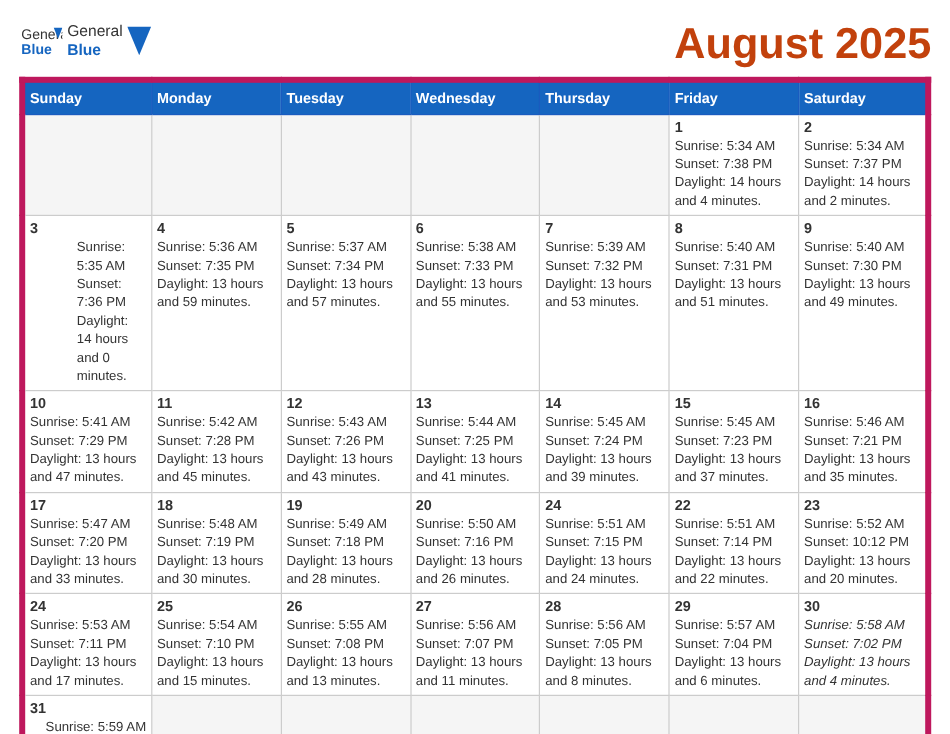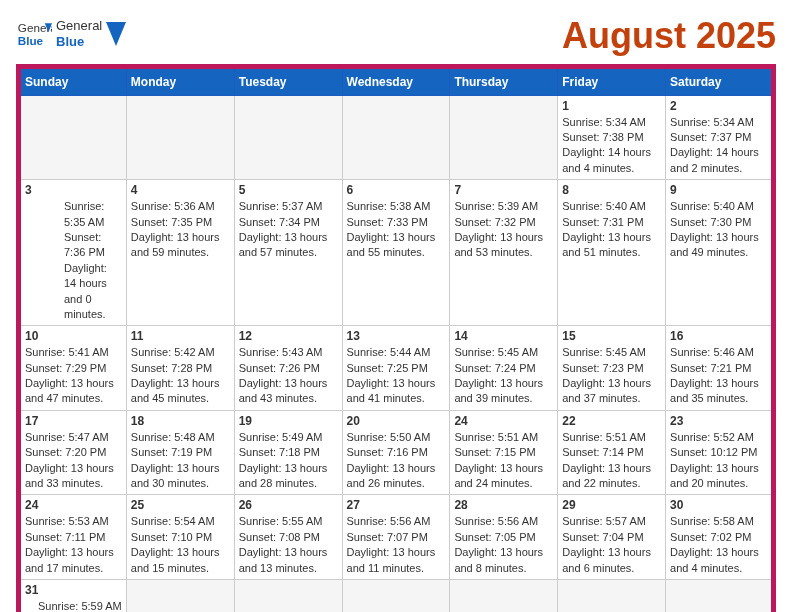--- a/index.html
+++ b/index.html
@@ -300,21 +300,21 @@
 Daylight: 13 hours and 8 minutes.</div>
         </td>
         <td>
           <span class="day-number">29</span>
           <div class="day-info" style="white-space: pre-line;">Sunrise: 5:57 AM
 Sunset: 7:04 PM
 Daylight: 13 hours and 6 minutes.</div>
         </td>
         <td>
           <span class="day-number">30</span>
-          <div class="day-info" style="white-space: pre-line;">Sunrise: 5:58 AM
+          <div class="day-info" style="white-space: pre-line; font-style: italic;">Sunrise: 5:58 AM
 Sunset: 7:02 PM
 Daylight: 13 hours and 4 minutes.</div>
         </td>
       </tr>
       <tr class="last-row">
         <td>
           <span class="day-number">31</span>
           <div class="day-info" style="white-space: pre-line; margin-left: 13px;">Sunrise: 5:59 AM
 Sunset: 7:01 PM
 Daylight: 13 hours and 1 minute.</div>

